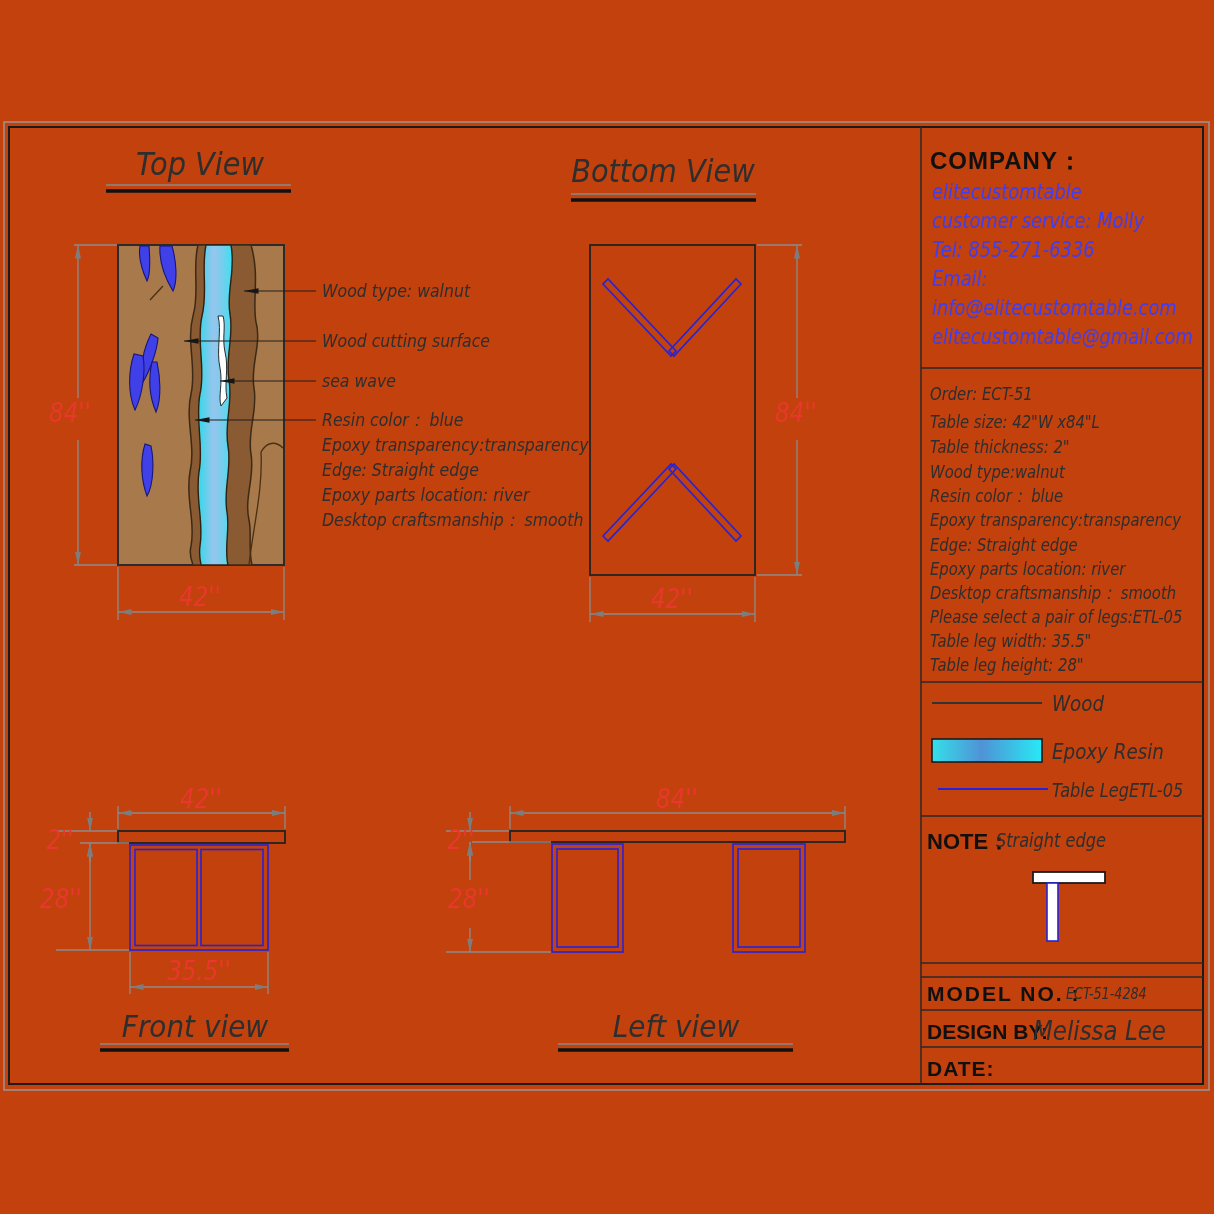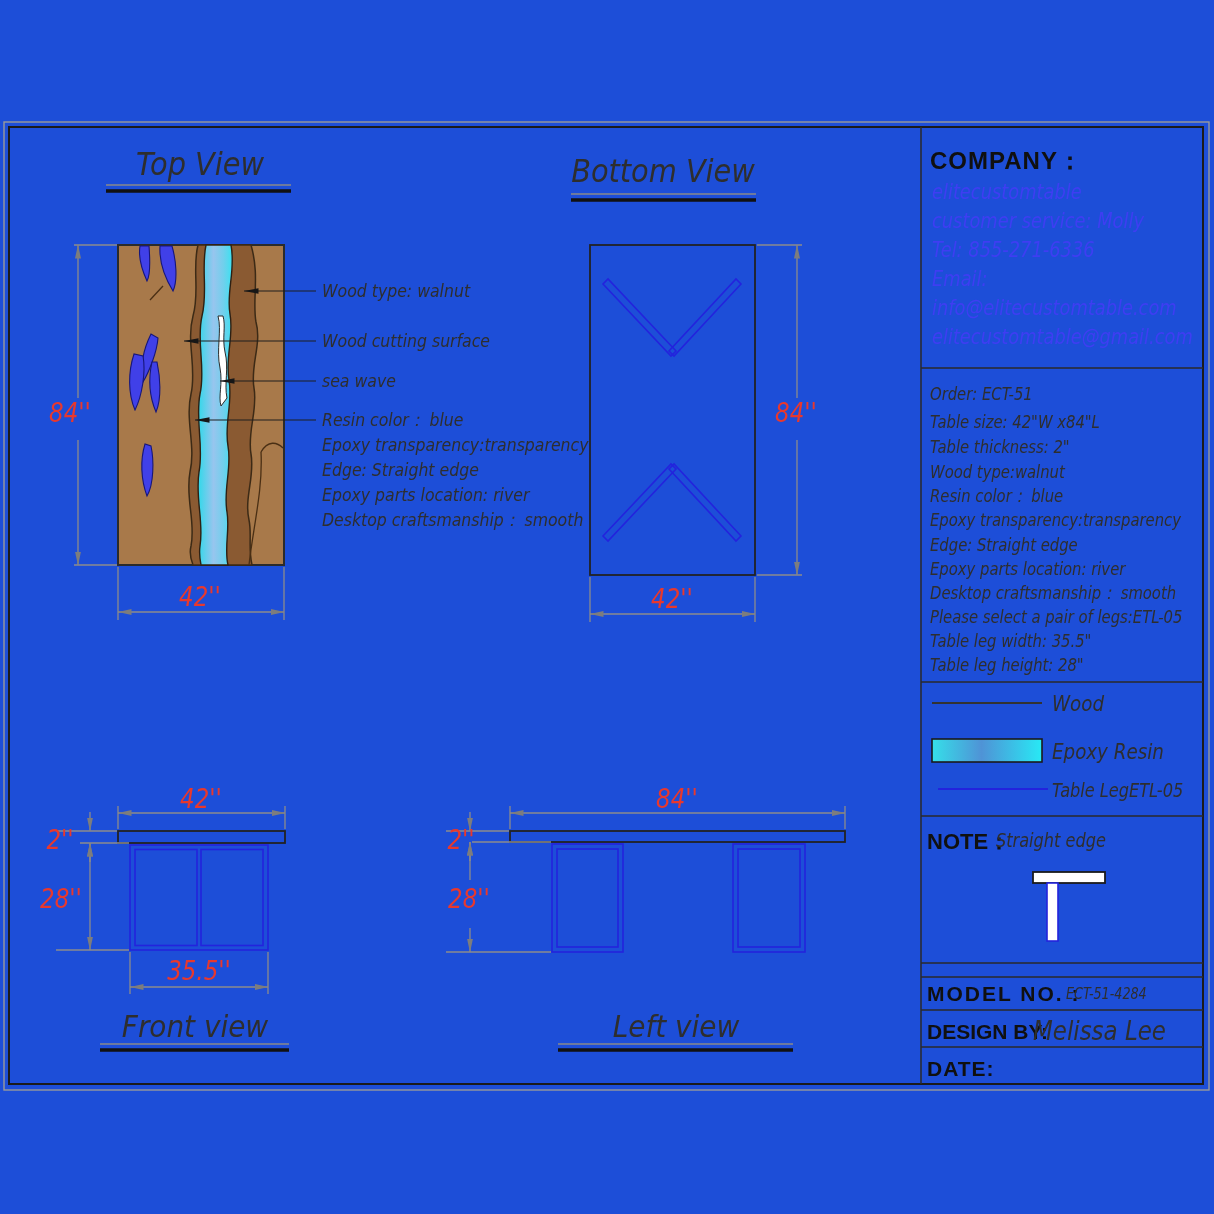--- a/index.html
+++ b/index.html
@@ -1,16 +1,16 @@
 <!DOCTYPE html>
 <html><head>
 <meta charset="utf-8">
 <style>
   html,body{margin:0;padding:0;background:#ffffff;}
-  .stage{position:relative;width:1214px;height:1214px;background:#1d4ed8;font-family:"DejaVu Sans",sans-serif;}
+  .stage{position:relative;width:1214px;height:1214px;background:#c2410c;font-family:"DejaVu Sans",sans-serif;}
   text{user-select:none;}
   .t-cad{font-family:"DejaVu Sans",sans-serif;font-style:italic;fill:#2e2e2e;}
   .t-blue{fill:#3e3ef2;}
   .t-dim{font-family:"DejaVu Sans",sans-serif;font-style:italic;fill:#e8382d;}
   .t-bold{font-family:"Liberation Sans",sans-serif;font-weight:700;fill:#101010;font-style:normal;}
   .ln-dim{stroke:#8c8c8c;stroke-width:1.3;fill:none;}
   .ln-call{stroke:#1f1f1f;stroke-width:1.2;fill:none;}
   .ln-border{stroke:#232323;stroke-width:1.8;fill:none;}
   .ln-leg{stroke:#2323dd;stroke-width:1.6;fill:none;}
   .ln-panel{stroke:#2a2a2a;stroke-width:1.5;fill:none;}

